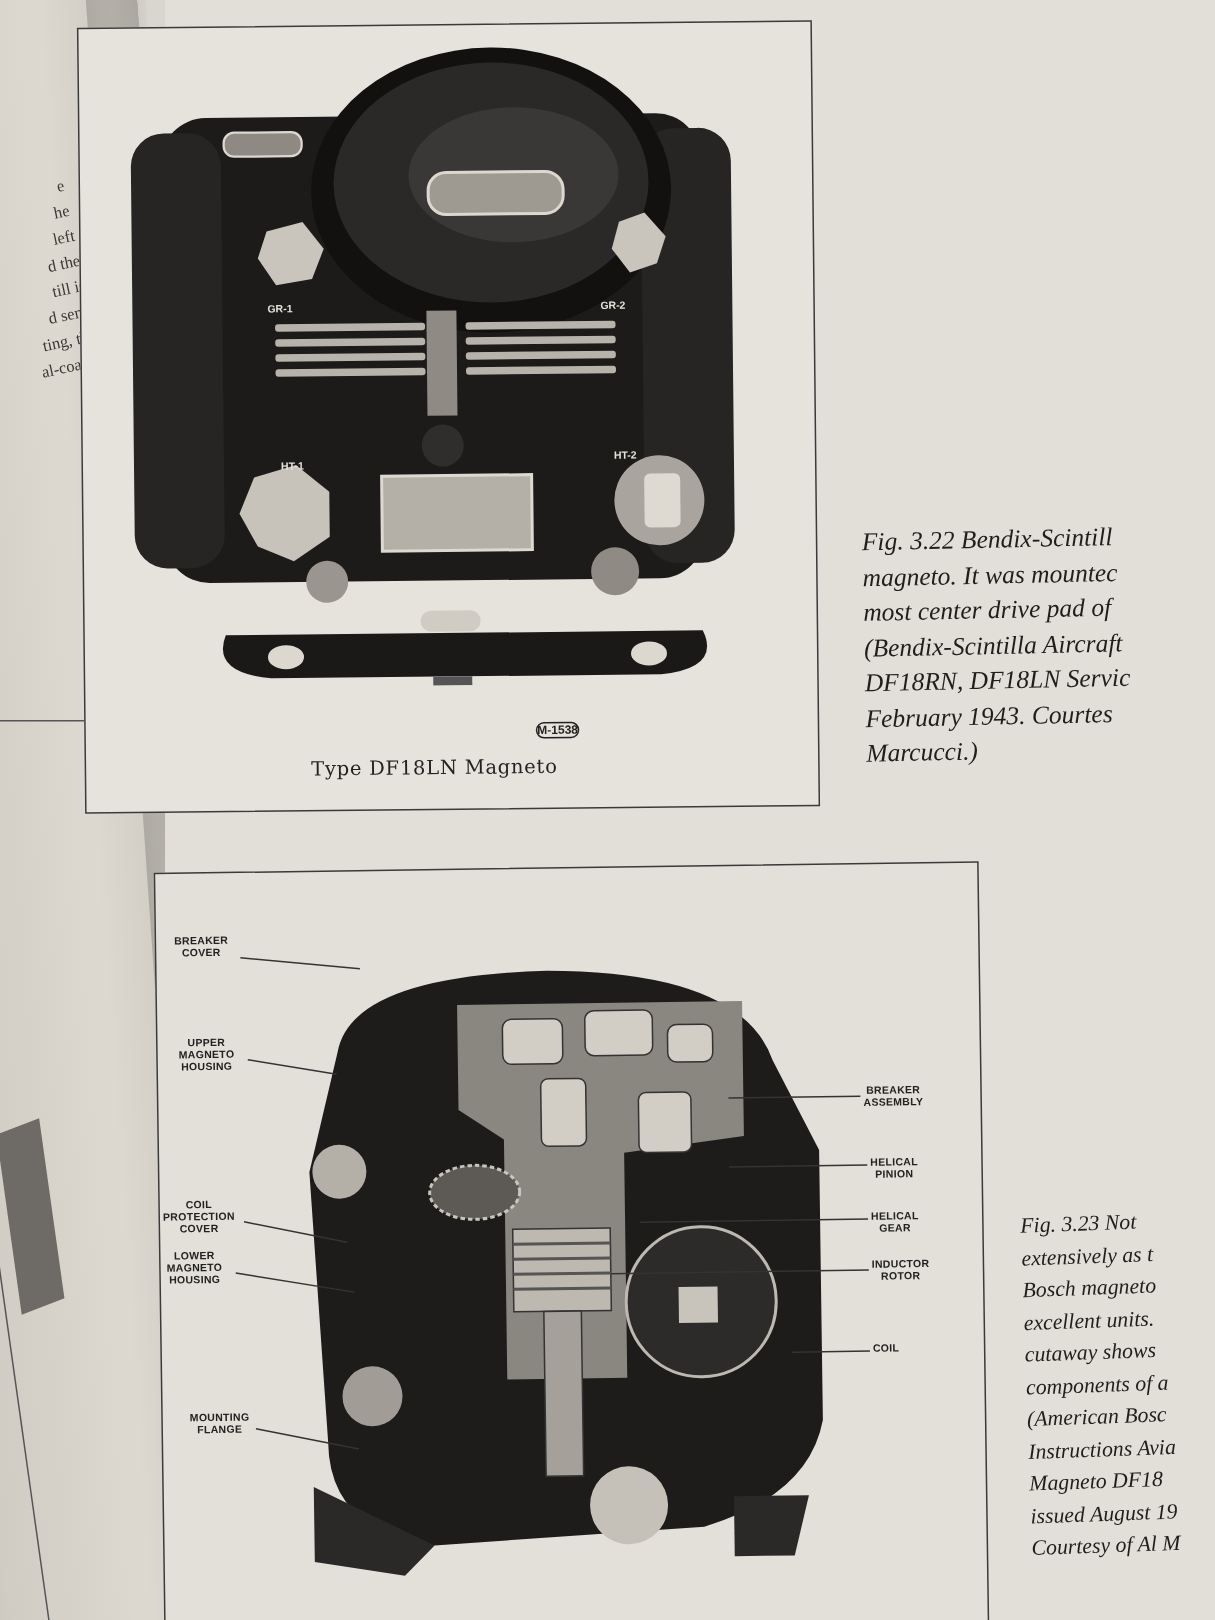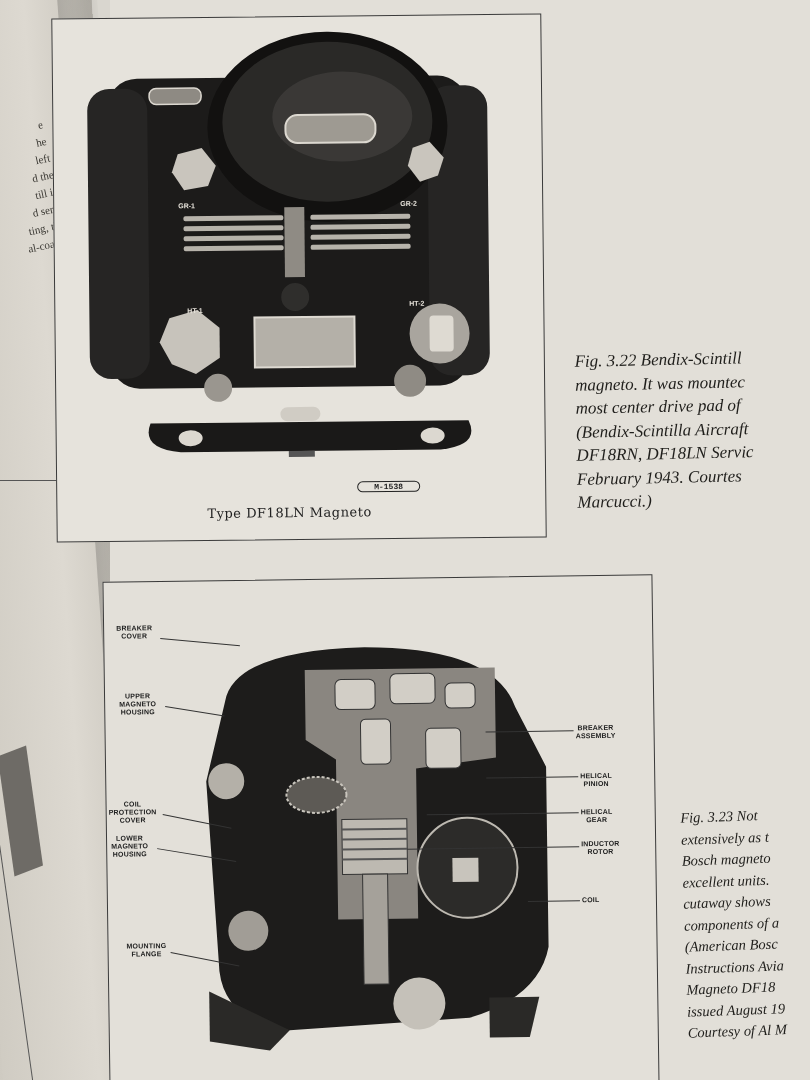--- a/index.html
+++ b/index.html
@@ -57,22 +57,22 @@
     position:absolute; left:24px; top:10px; width:420px; height:430px;
   }
   .fig1-label {
     position:absolute; left:150px; top:488px;
     font-size:13px; letter-spacing:0.5px; color:#222;
     font-family:"DejaVu Serif", serif;
   }
   .fig1-code {
     position:absolute; left:300px; top:465px;
     font-size:8px; font-weight:bold; color:#222;
-    border:1.5px solid #222; border-radius:8px; padding:0 16px;
-    font-family:Liberation Mono, monospace;
+    border:1.5px solid #222; border-radius:8px; padding:0 0;
+    font-family:Liberation Sans, sans-serif;
   }
 
   
   .fig2-frame {
     position:absolute; left:106px; top:578px; width:548px; height:510px;
     border:1.5px solid #3a3a3a; background:#e3e0d9;
     transform:rotate(-0.8deg);
   }
   .magneto2 { position:absolute; left:60px; top:40px; width:400px; height:440px; }
   .label {

